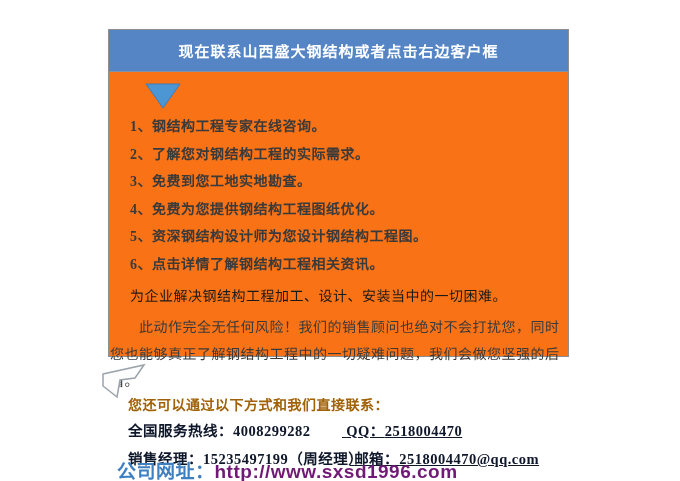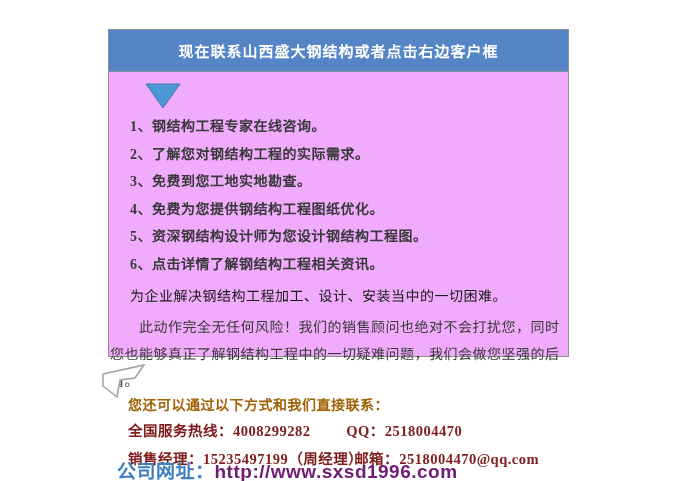--- a/index.html
+++ b/index.html
@@ -15,21 +15,21 @@
     background: #ffffff;
   }
 
   
   .main-box {
     position: absolute;
     left: 108px; top: 29px;
     width: 461px; height: 328px;
     box-sizing: border-box;
     border: 1px solid #8f8f8f;
-    background: #f0abfc;
+    background: #f97316;
   }
   .box-header {
     height: 41px;
     background: #5585C5;
     border-bottom: 1px solid #7e94ab;
     display: flex; align-items: center; justify-content: center;
   }
   .box-header .title {
     color: #ffffff;
     font-size: 15px;
@@ -78,23 +78,24 @@
     font-size: 14px;
     font-weight: bold;
     color: #a16207;
     letter-spacing: 0.5px;
   }
   .contact-row {
     position: absolute;
     margin: 0;
     font-size: 14.5px;
     font-weight: bold;
-    color: #7f1d1d;
+    color: #0f172a;
     letter-spacing: 0.5px;
     white-space: nowrap;
+    text-decoration: underline;
   }
   .row1 { left: 128px; top: 419px; }
   .row2 { left: 128px; top: 447px; }
   .row1 .cell-left { display: inline-block; width: 214px; }
   .row2 .cell-left { display: inline-block; width: 222px; }
 
   .website-line {
     position: absolute; left: 117px; top: 456px;
     margin: 0;
     font-family: "Liberation Sans", "DejaVu Sans", sans-serif;

